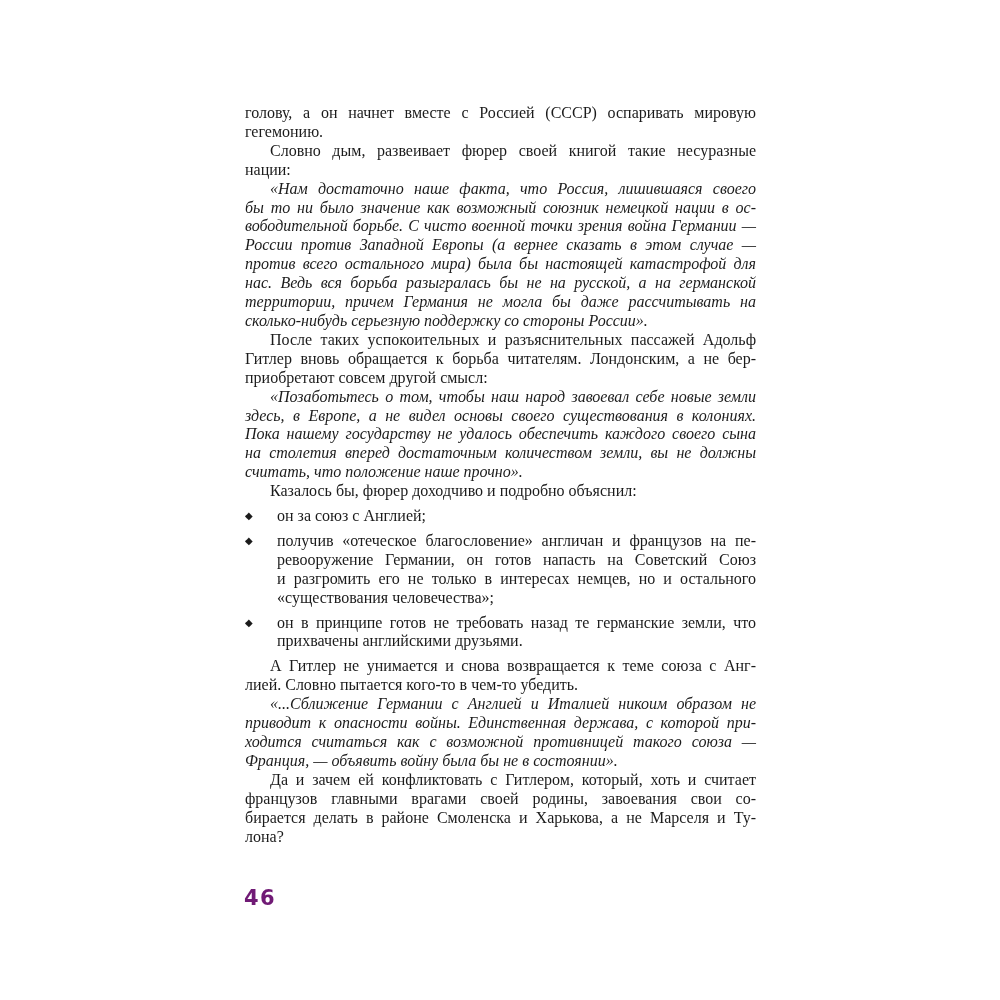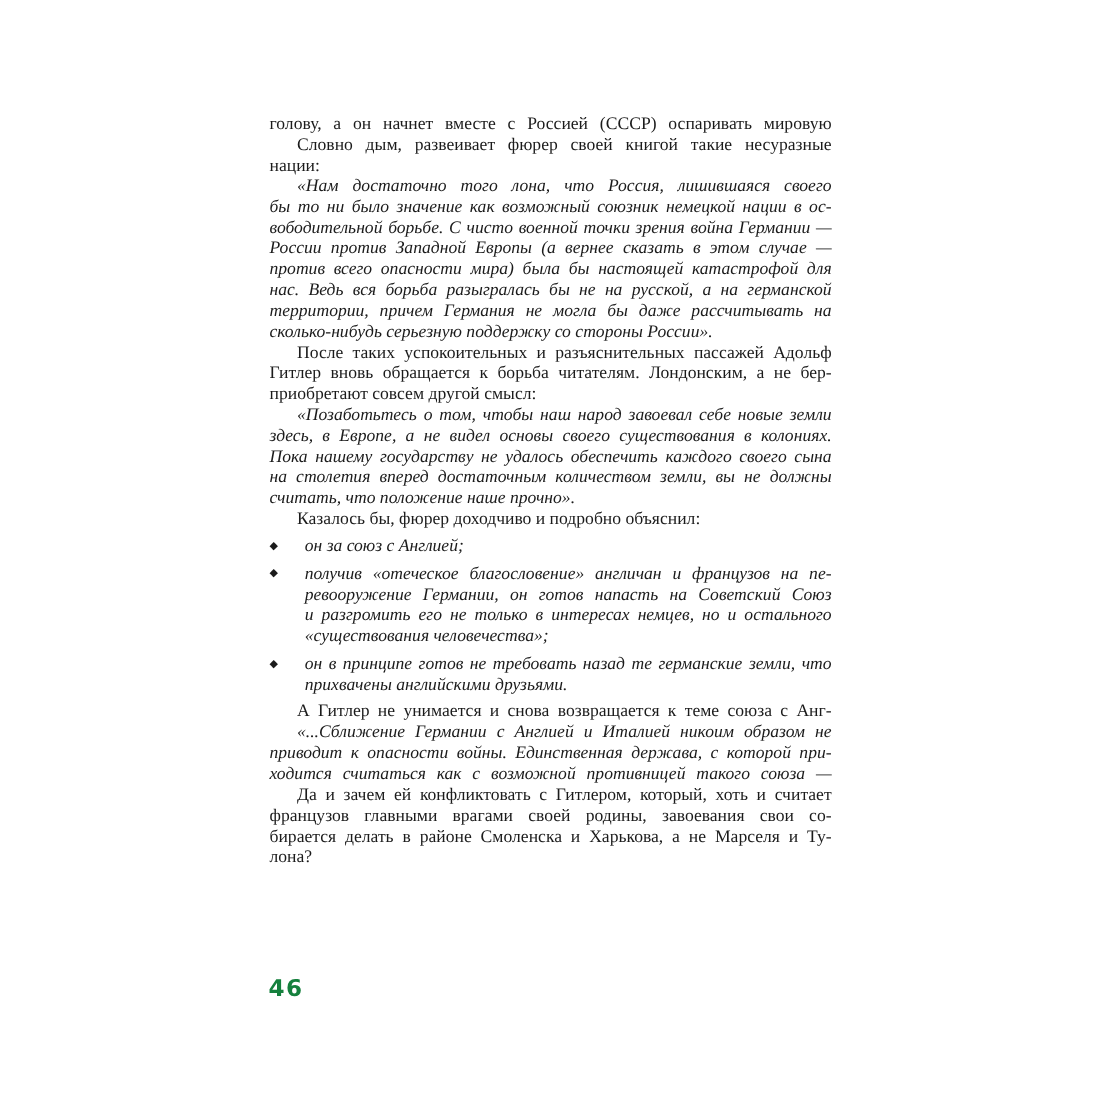--- a/index.html
+++ b/index.html
@@ -27,49 +27,50 @@
   .line.first { text-indent: 25px; }
   .bullet-list { margin: 0 0 6px 0; }
   .bullet-item { display: flex; margin-top: 6px; }
   .bullet-item .diamond {
     flex: 0 0 32px;
     font-size: 10px;
     line-height: 18.9px;
     font-family: "DejaVu Sans", "Liberation Sans", sans-serif;
     color: #1b1b1b;
   }
-  .bullet-item-text { flex: 1 1 auto; min-width: 0; font-style: italic; }
+  .bullet-item-text { flex: 1 1 auto; min-width: 0; }
   .page-number {
     position: absolute;
     left: 244px;
     top: 886px;
     font-family: "DejaVu Sans", "Liberation Sans", sans-serif;
     font-weight: bold;
     font-size: 21px;
     letter-spacing: 1.5px;
   }
 </style>
 </head>
 <body>
 
 <div class="page">
   <div class="text-column">
       <div class="para">
         <div class="line">голову, а он начнет вместе с Россией (СССР) оспаривать мировую</div>
+        <div class="line last">гегемонию.</div>
       </div>
       <div class="para">
         <div class="line first">Словно дым, развеивает фюрер своей книгой такие несуразные</div>
         <div class="line last">нации:</div>
       </div>
       <div class="para italic">
-        <div class="line first">«Нам достаточно того лона, что Россия, лишившаяся своего</div>
+        <div class="line first">«Нам достаточно наше факта, что Россия, лишившаяся своего</div>
         <div class="line">бы то ни было значение как возможный союзник немецкой нации в ос-</div>
         <div class="line">вободительной борьбе. С чисто военной точки зрения война Германии —</div>
         <div class="line">России против Западной Европы (а вернее сказать в этом случае —</div>
-        <div class="line">против всего опасности мира) была бы настоящей катастрофой для</div>
+        <div class="line">против всего остального мира) была бы настоящей катастрофой для</div>
         <div class="line">нас. Ведь вся борьба разыгралась бы не на русской, а на германской</div>
         <div class="line">территории, причем Германия не могла бы даже рассчитывать на</div>
         <div class="line last">сколько-нибудь серьезную поддержку со стороны России».</div>
       </div>
       <div class="para">
         <div class="line first">После таких успокоительных и разъяснительных пассажей Адольф</div>
         <div class="line">Гитлер вновь обращается к борьба читателям. Лондонским, а не бер-</div>
         <div class="line last">приобретают совсем другой смысл:</div>
       </div>
       <div class="para italic">
@@ -101,27 +102,29 @@
         <div class="bullet-item">
           <span class="diamond">◆</span>
           <div class="bullet-item-text">
             <div class="line">он в принципе готов не требовать назад те германские земли, что</div>
             <div class="line last">прихвачены английскими друзьями.</div>
           </div>
         </div>
       </div>
       <div class="para">
         <div class="line first">А Гитлер не унимается и снова возвращается к теме союза с Анг-</div>
+        <div class="line last">лией. Словно пытается кого-то в чем-то убедить.</div>
       </div>
       <div class="para italic">
         <div class="line first">«...Сближение Германии с Англией и Италией никоим образом не</div>
         <div class="line">приводит к опасности войны. Единственная держава, с которой при-</div>
         <div class="line">ходится считаться как с возможной противницей такого союза —</div>
+        <div class="line last">Франция, — объявить войну была бы не в состоянии».</div>
       </div>
       <div class="para">
         <div class="line first">Да и зачем ей конфликтовать с Гитлером, который, хоть и считает</div>
         <div class="line">французов главными врагами своей родины, завоевания свои со-</div>
         <div class="line">бирается делать в районе Смоленска и Харькова, а не Марселя и Ту-</div>
         <div class="line last">лона?</div>
       </div>
     </div>
-  <div class="page-number" style="color: #15803d;">46</div>
+  <div class="page-number" style="color: #701a75;">46</div>
 </div>
 
 </body></html>

